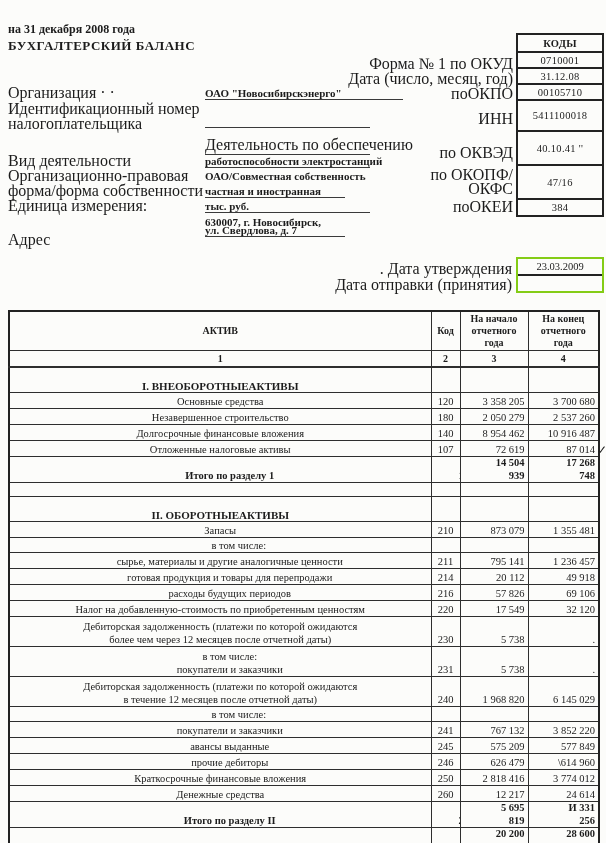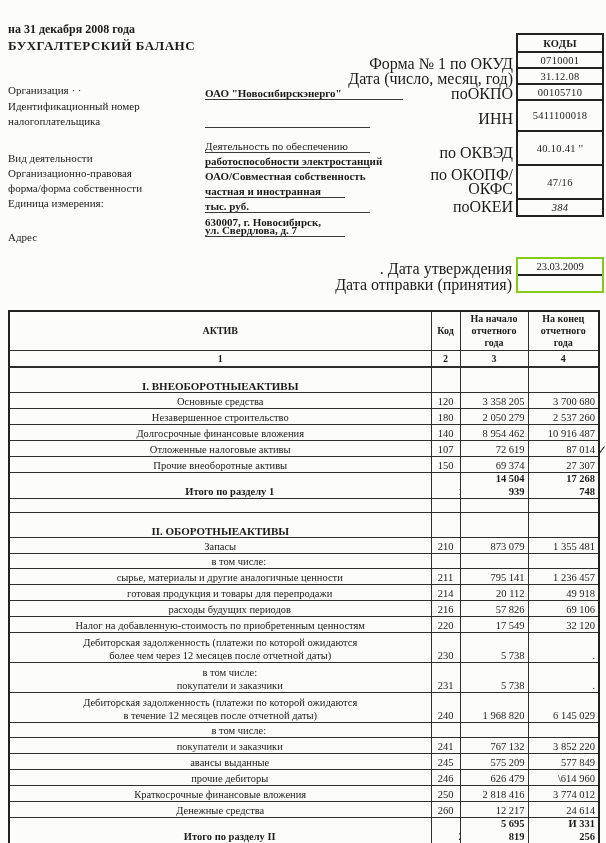--- a/index.html
+++ b/index.html
@@ -10,33 +10,33 @@
     font-family:"Liberation Serif","DejaVu Serif",serif;
     color:#1c1c1c;
     overflow:hidden;
   }
   .abs{position:absolute;}
   .b{font-weight:bold;}
   .title1{left:8px;top:6px;font-size:13px;font-weight:bold;letter-spacing:.5px;margin-top:32px;}
   .title2{left:8px;top:22px;font-size:12px;font-weight:bold;}
 
   
-  .lab{font-size:11px;white-space:nowrap;}
+  .lab{font-size:16px;white-space:nowrap;}
   .val{font-size:11px;font-weight:bold;white-space:nowrap;display:inline-block;}
   .uline{border-bottom:1px solid #3a3a3a;}
 
   
   .codes{left:516px;top:33px;width:84px;border:2px solid #222;background:#fcfcfa;}
   .codes .cell{
     border-bottom:2px solid #222;
     font-size:10.5px;text-align:center;
     display:flex;align-items:center;justify-content:center;
     letter-spacing:.3px;
   }
-  .codes .cell:last-child{border-bottom:none;font-style:italic;}
+  .codes .cell:last-child{border-bottom:none;}
   .rlab{font-size:16px;white-space:nowrap;text-align:right;}
 
   
   .datebox{left:516px;top:257px;width:84px;border:2px solid #84cc16;}
   .datebox .cell{height:15px;border-bottom:2px solid #222;font-size:10.5px;text-align:center;line-height:15px;}
   .datebox .cell:last-child{border-bottom:none;}
 
   
   table.bal{
     position:absolute;left:8px;top:310px;
@@ -171,26 +171,20 @@
           <td class="code">140</td>
           <td class="v1">8 954 462</td>
           <td class="v2">10 916 487</td>
         </tr>
         <tr class="item">
           <td class="lbl">Отложенные налоговые активы</td>
           <td class="code">107</td>
           <td class="v1">72 619</td>
           <td class="v2">87 014</td>
         </tr>
-        <tr class="item">
-          <td class="lbl">Прочие внеоборотные активы</td>
-          <td class="code">150</td>
-          <td class="v1">69 374</td>
-          <td class="v2">27 307</td>
-        </tr>
         <tr class="total">
           <td class="lbl ind1">Итого по разделу 1</td>
           <td class="code">190</td>
           <td class="v1">14 504 939</td>
           <td class="v2">17 268 748</td>
         </tr>
         <tr class="spacer">
           <td class="lbl"></td>
           <td class="code"></td>
           <td class="v1"></td>

